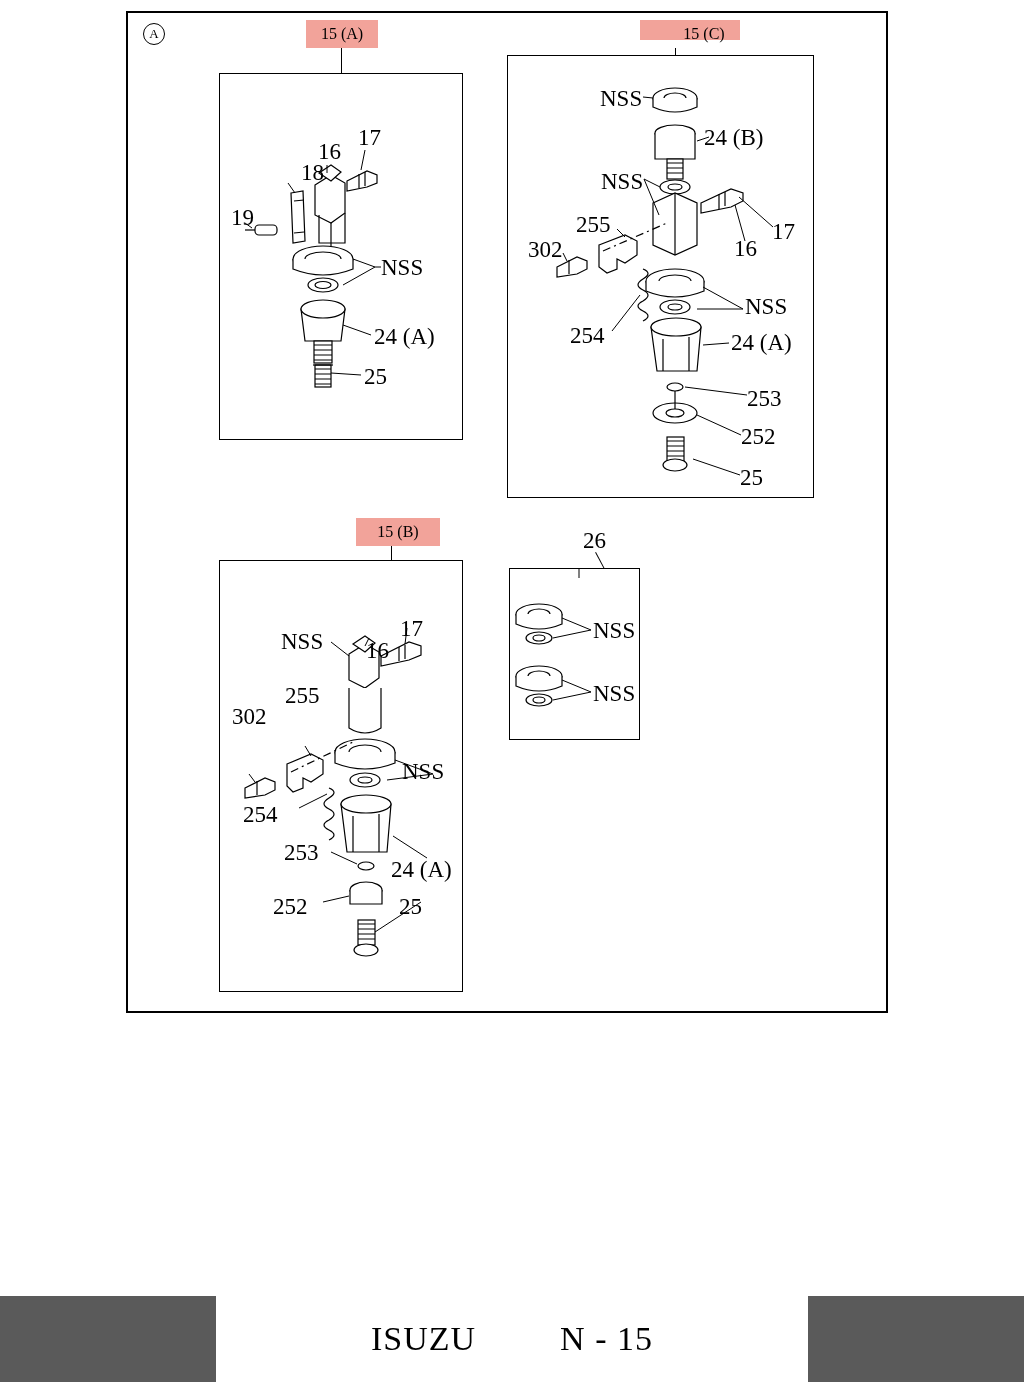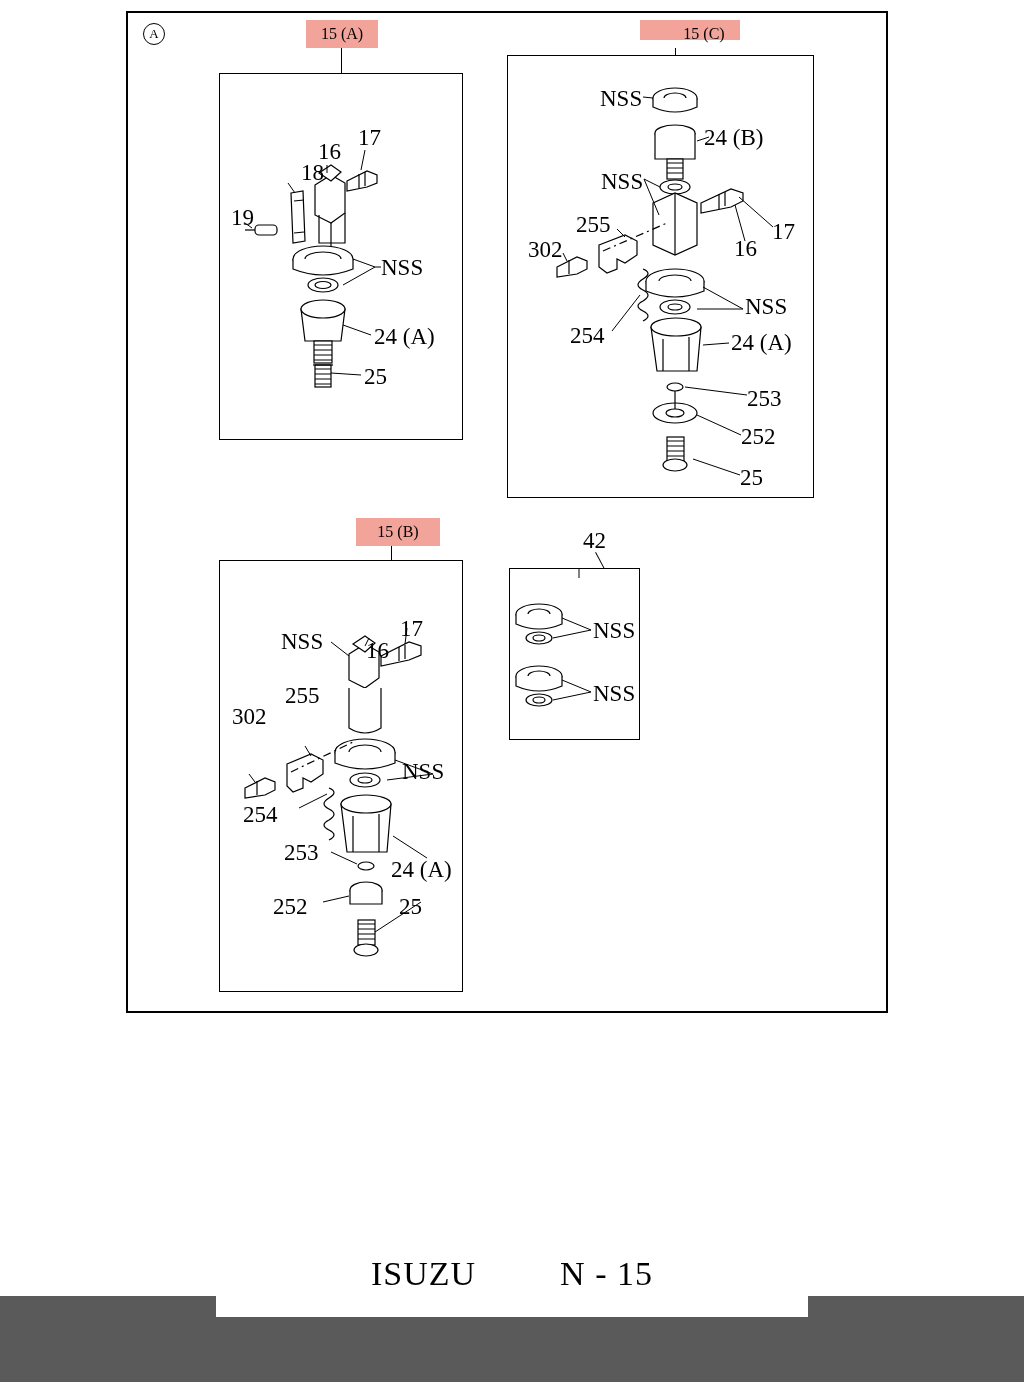--- a/index.html
+++ b/index.html
@@ -28,21 +28,21 @@
   .lbl{position:absolute;font-family:"Liberation Serif",serif;font-size:23px;line-height:19px;white-space:nowrap;}
 
   
   .ln{position:absolute;background:#000;height:1px;transform-origin:0 0;}
 
   
   .art{position:absolute;}
 
   
   .footer{position:absolute;left:0;top:1296px;width:1024px;height:86px;background:#5a5a5a;}
-  .footer-inner{position:absolute;left:216px;top:1231px;width:592px;height:86px;background:#ffffff;
+  .footer-inner{position:absolute;left:216px;top:1296px;width:592px;height:86px;background:#ffffff;
                 display:flex;align-items:center;justify-content:center;gap:84px;}
   .footer-txt{font-family:"Liberation Serif",serif;font-size:34px;letter-spacing:1px;color:#000;}
 </style>
 </head>
 <body>
 
 <div class="page">
 
   <div class="outer-frame"></div>
 
@@ -297,21 +297,21 @@
     </g>
     <g stroke="#000" stroke-width="1" fill="none">
       <line x1="82" y1="62" x2="53" y2="50"></line>
       <line x1="82" y1="62" x2="44" y2="70"></line>
       <line x1="82" y1="124" x2="53" y2="112"></line>
       <line x1="82" y1="124" x2="44" y2="132"></line>
       <line x1="70" y1="10" x2="70" y2="0"></line>
     </g>
   </svg>
 
-  <div class="lbl" style="left:583px;top:531px;">42</div>
+  <div class="lbl" style="left:583px;top:531px;">26</div>
   <div class="ln" style="left:596px;top:552px;width:18px;transform:rotate(62deg);"></div>
   <div class="lbl" style="left:593px;top:621px;">NSS</div>
   <div class="lbl" style="left:593px;top:684px;">NSS</div>
 
   <div class="footer"></div>
   <div class="footer-inner">
     <span class="footer-txt">ISUZU</span>
     <span class="footer-txt">N - 15</span>
   </div>
 

